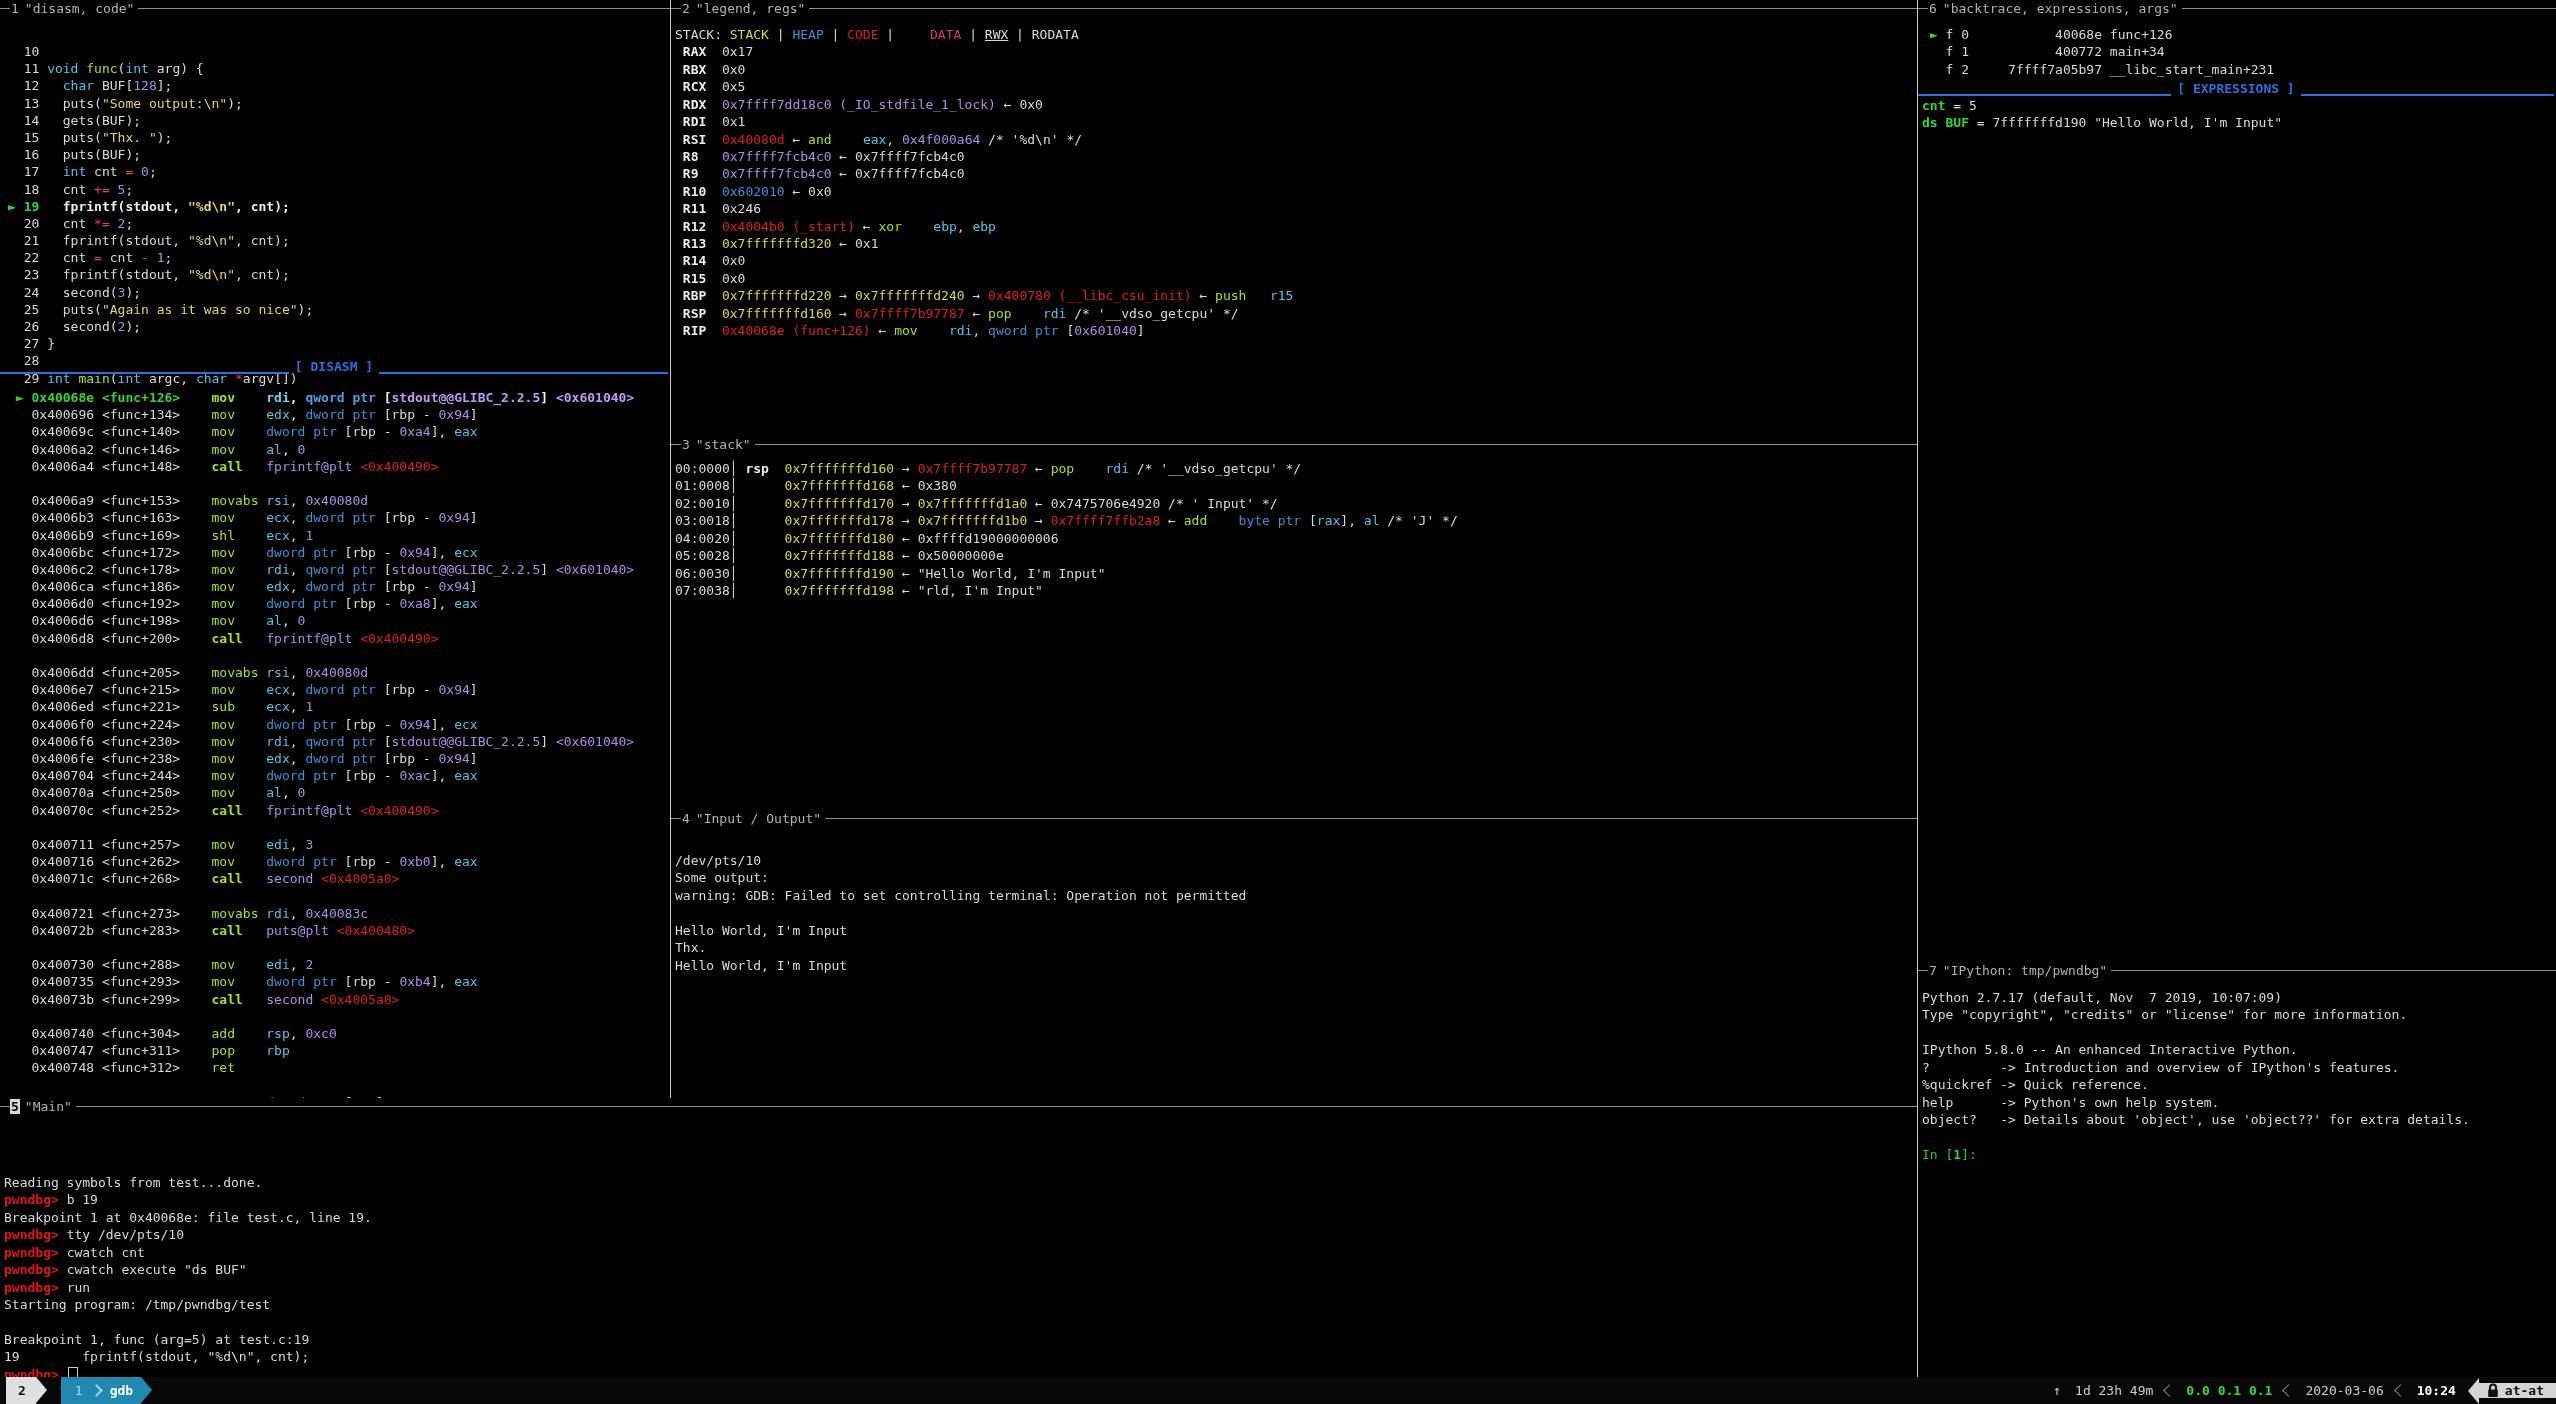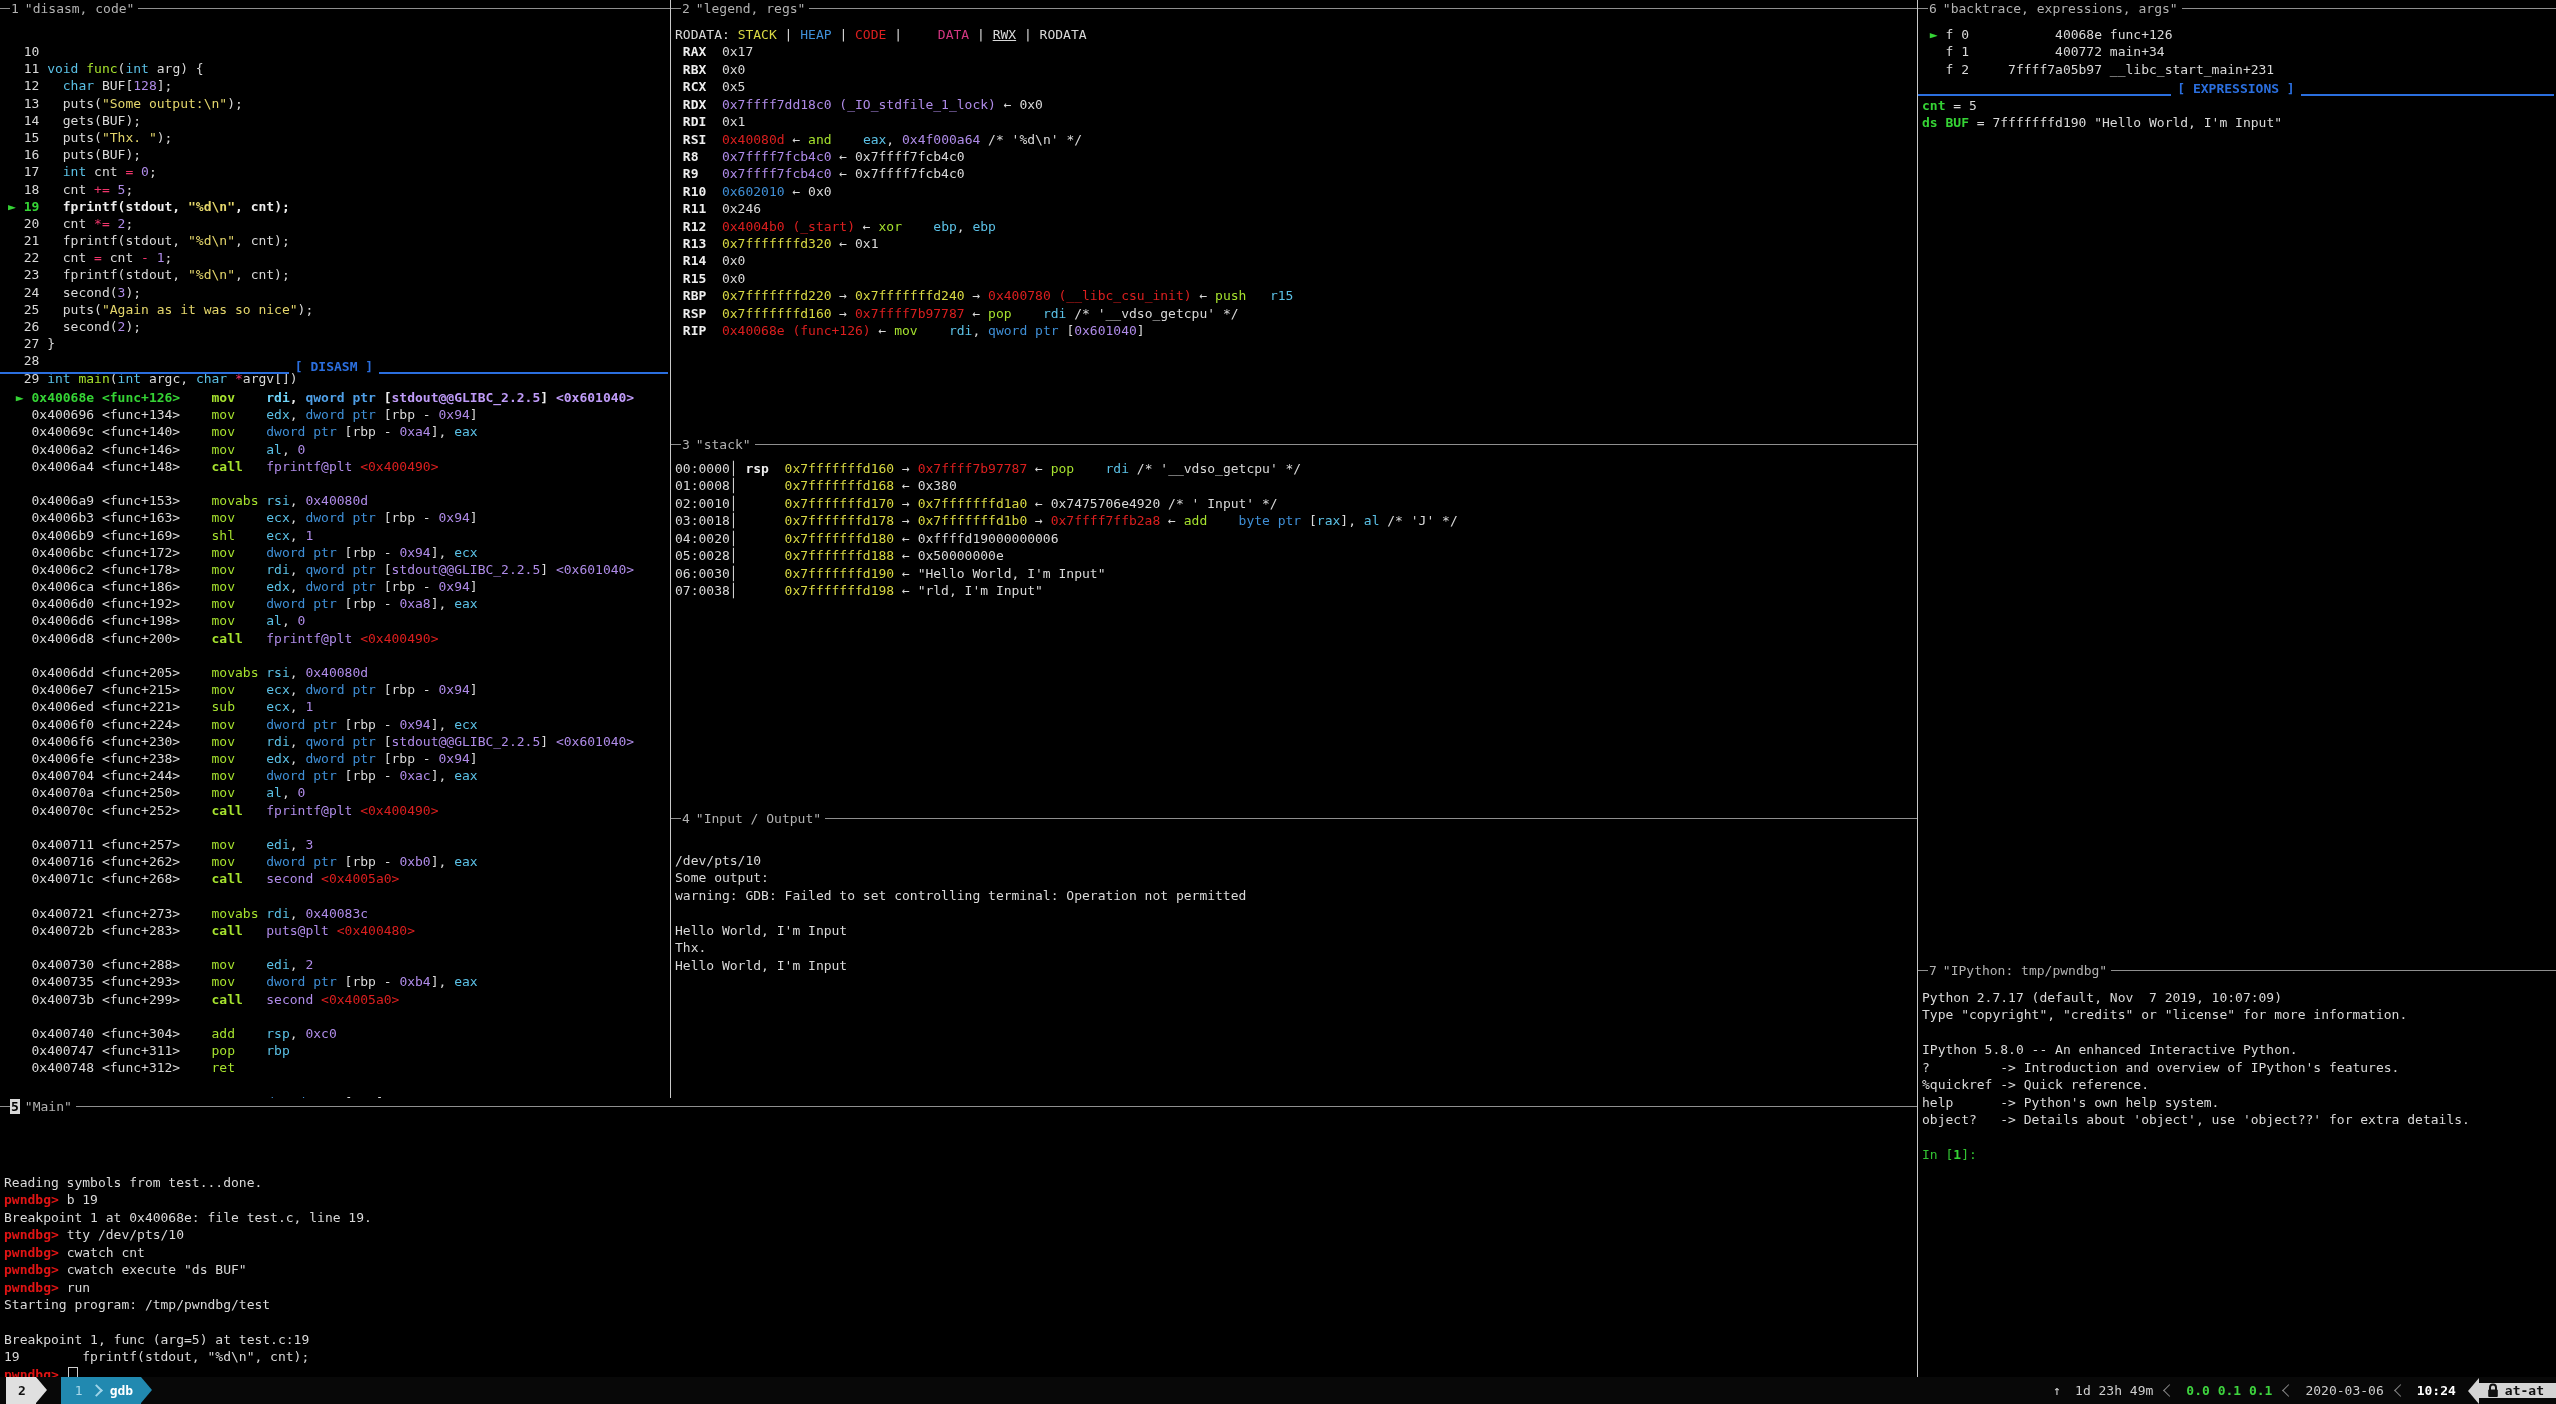--- a/index.html
+++ b/index.html
@@ -143,21 +143,21 @@
 </div>
 
 <div class="pane" style="left:671px;top:0;width:1246px;height:436px;">
   <div class="pane-title">
     <span class="rule rule-lead"></span>
     <span class="pt-num">2</span>
     <span class="pt-label">"legend, regs"</span>
     <span class="rule rule-fill"></span>
   </div>
   <div class="pane-body" style="top:26px;left:4px;">
-      <div class="t-line"><span class="c-w">RODATA: </span><span class="c-yel">STACK</span><span class="c-w"> | </span><span class="c-blu">HEAP</span><span class="c-w"> | </span><span class="c-red">CODE</span><span class="c-w"> | </span><span class="c-mag">DATA</span><span class="c-w"> | </span><span class="c-un">RWX</span><span class="c-w"> | RODATA</span></div>
+      <div class="t-line"><span class="c-w">STACK: </span><span class="c-yel">STACK</span><span class="c-w"> | </span><span class="c-blu">HEAP</span><span class="c-w"> | </span><span class="c-red">CODE</span><span class="c-w"> | </span><span class="c-mag">DATA</span><span class="c-w"> | </span><span class="c-un">RWX</span><span class="c-w"> | RODATA</span></div>
       <div class="t-line"><span class="c-wb"> RAX  </span><span class="c-w">0x17</span></div>
       <div class="t-line"><span class="c-wb"> RBX  </span><span class="c-w">0x0</span></div>
       <div class="t-line"><span class="c-wb"> RCX  </span><span class="c-w">0x5</span></div>
       <div class="t-line"><span class="c-wb"> RDX  </span><span class="c-pur">0x7ffff7dd18c0 (_IO_stdfile_1_lock)</span><span class="c-w"> ← 0x0</span></div>
       <div class="t-line"><span class="c-wb"> RDI  </span><span class="c-w">0x1</span></div>
       <div class="t-line"><span class="c-wb"> RSI  </span><span class="c-red">0x40080d</span><span class="c-w"> ← </span><span class="c-lim">and</span><span class="c-w">    </span><span class="c-cyn">eax</span><span class="c-w">, </span><span class="c-pur">0x4f000a64</span><span class="c-w"> /* '%d\n' */</span></div>
       <div class="t-line"><span class="c-wb"> R8   </span><span class="c-pur">0x7ffff7fcb4c0</span><span class="c-w"> ← 0x7ffff7fcb4c0</span></div>
       <div class="t-line"><span class="c-wb"> R9   </span><span class="c-pur">0x7ffff7fcb4c0</span><span class="c-w"> ← 0x7ffff7fcb4c0</span></div>
       <div class="t-line"><span class="c-wb"> R10  </span><span class="c-blu">0x602010</span><span class="c-w"> ← 0x0</span></div>
       <div class="t-line"><span class="c-wb"> R11  </span><span class="c-w">0x246</span></div>

